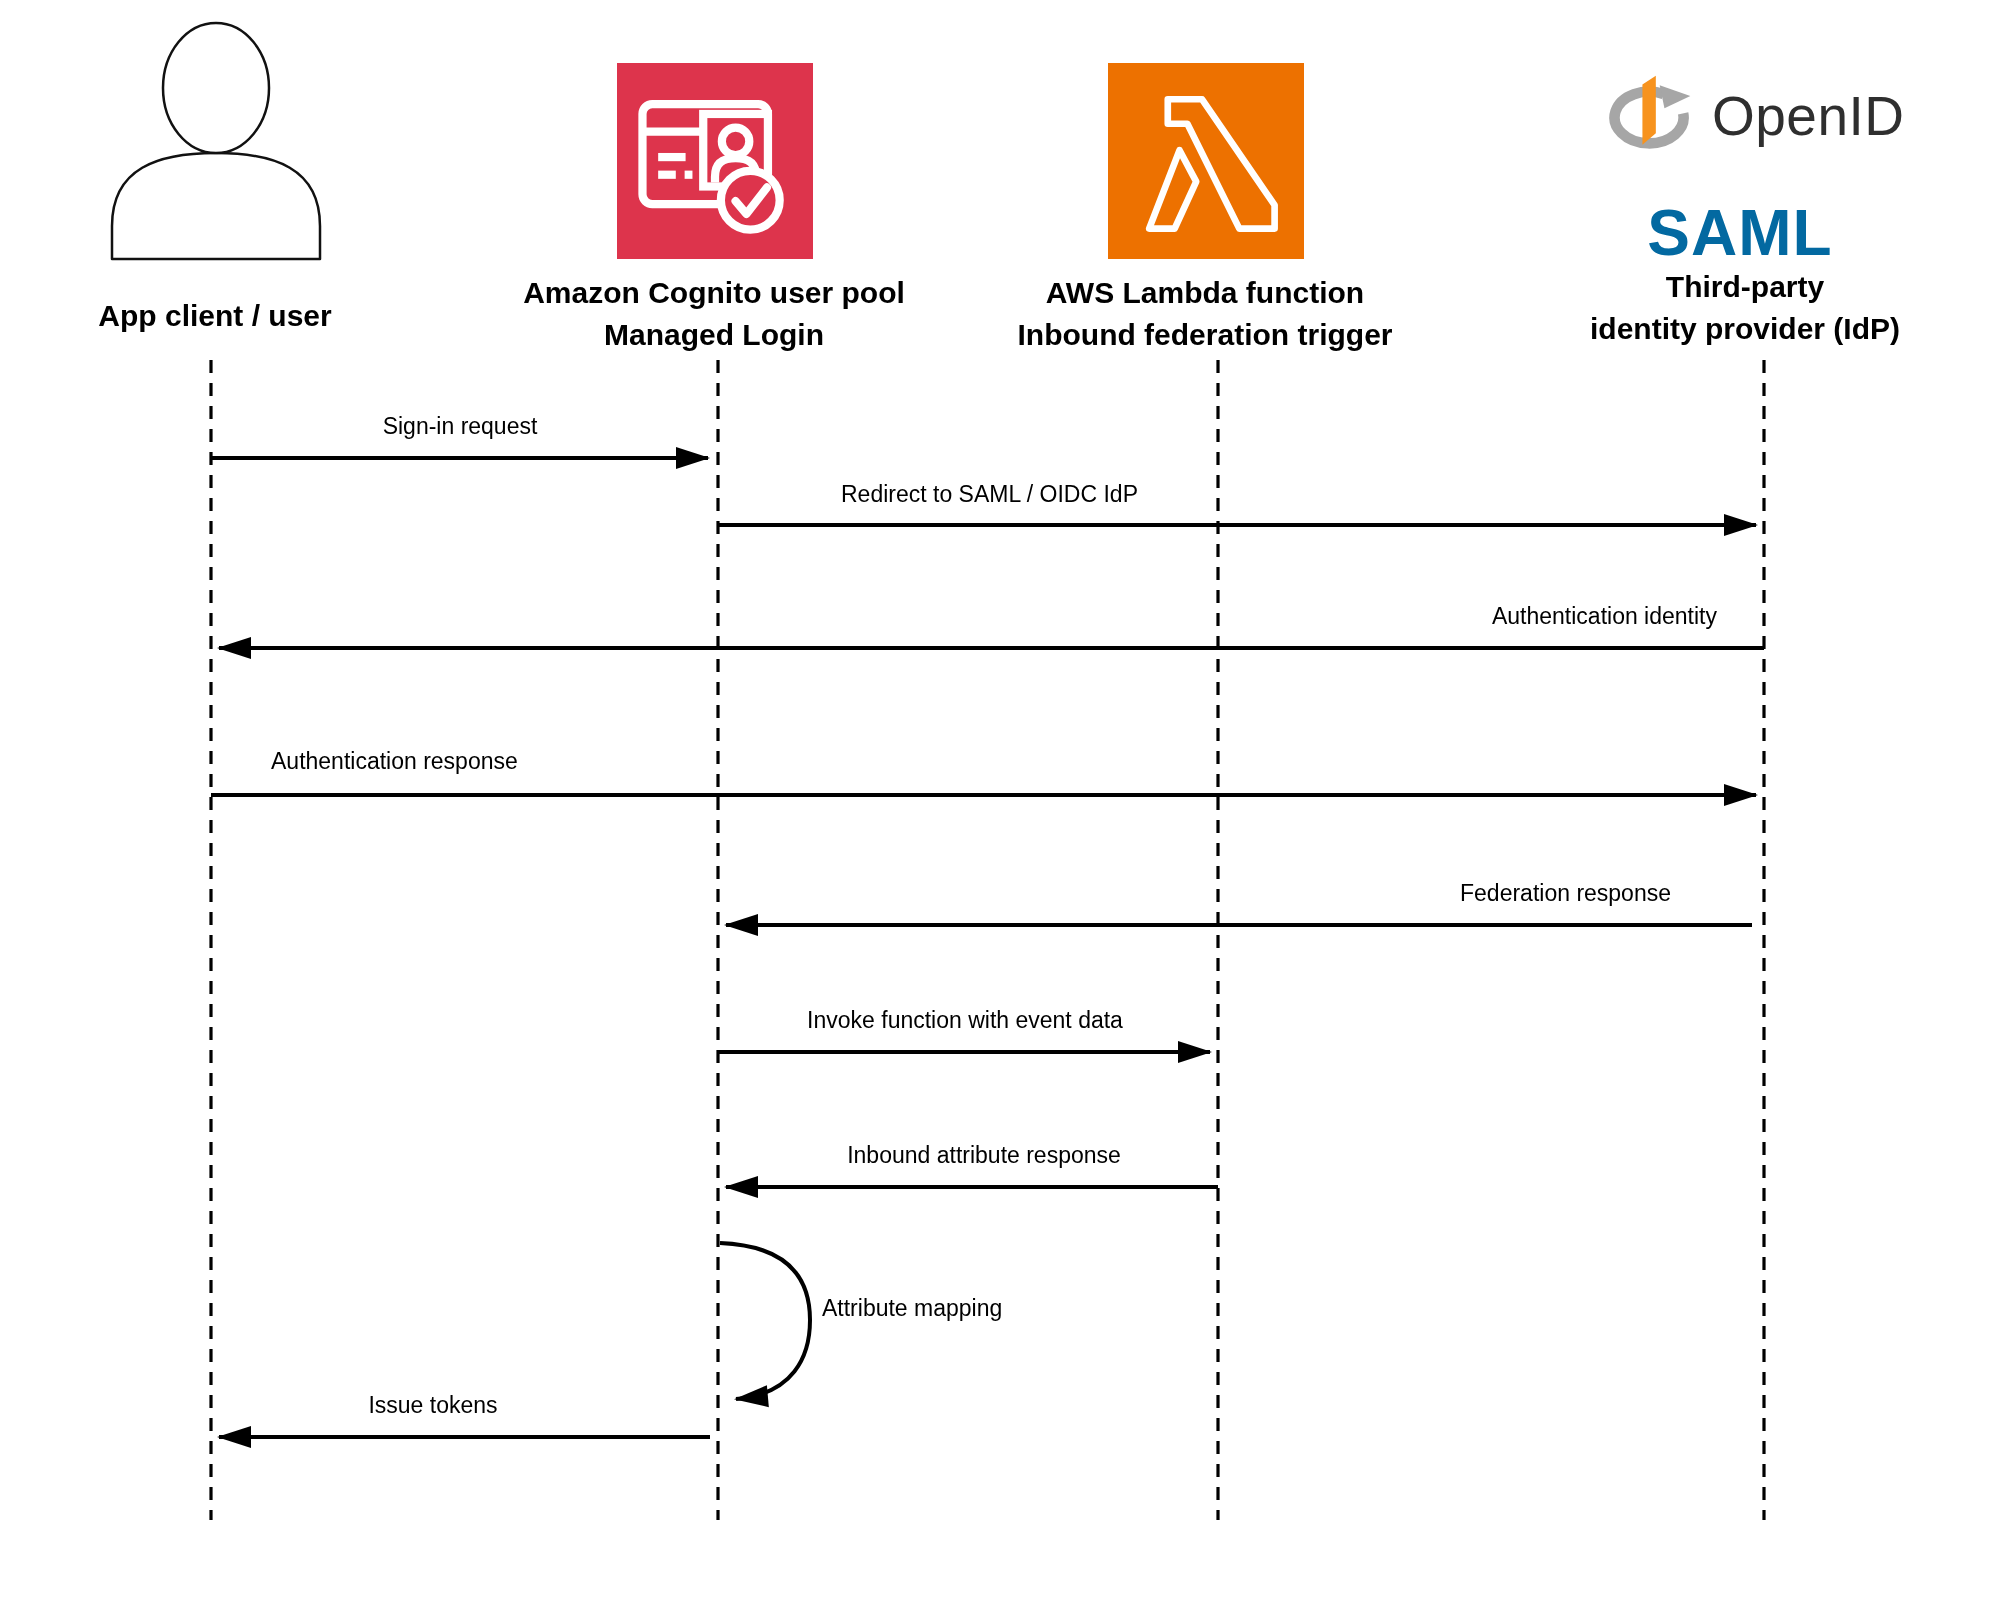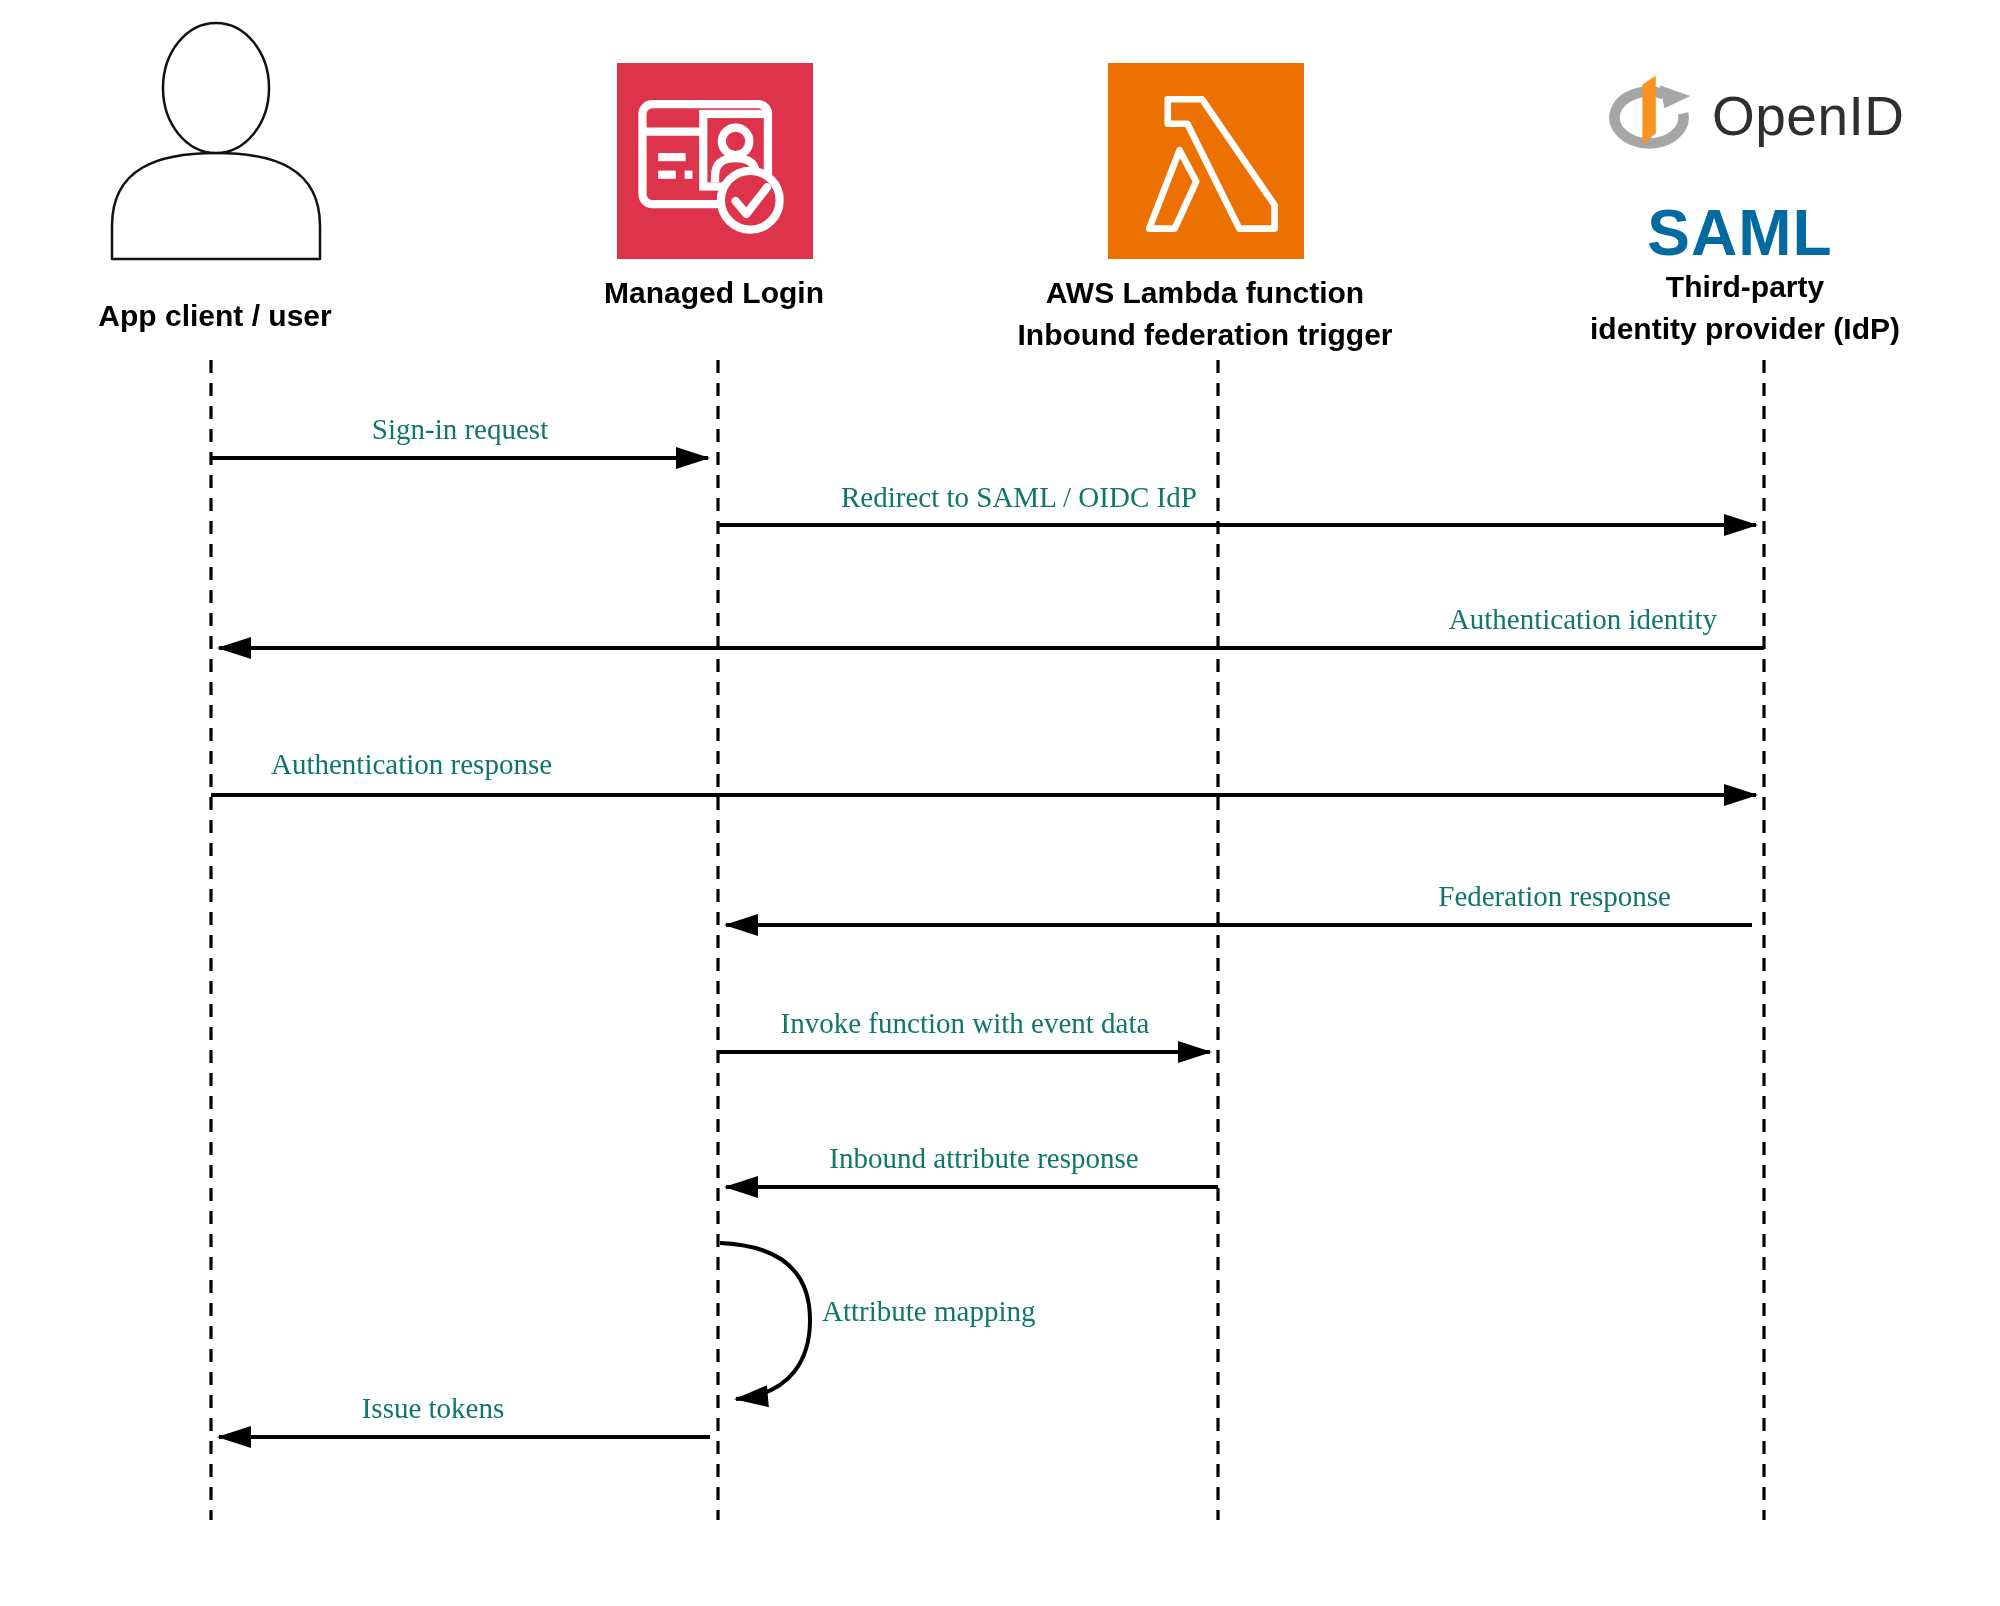--- a/index.html
+++ b/index.html
@@ -7,21 +7,21 @@
     position:relative; width:2000px; height:1606px; background:#ffffff;
     font-family:"Liberation Sans", sans-serif; overflow:hidden;
   }
   .abs { position:absolute; }
   
   .diagram-svg { position:absolute; left:0; top:0; width:2000px; height:1606px; }
   .lifeline { stroke:#000; stroke-width:3.2; stroke-dasharray:13 10; }
   .msg-line { stroke:#000; stroke-width:4; }
   .self-loop { stroke:#000; stroke-width:4; fill:none; }
   
-  .msg { position:absolute; font-size:29px; color:#0f766e; white-space:nowrap;font-family:Liberation Serif, serif; }
+  .msg { position:absolute; font-size:23px; color:#000000; white-space:nowrap; }
   .m1 { left:310px; top:413px; width:300px; text-align:center; }
   .m2 { left:841px; top:481px; }
   .m3 { right:283px; top:603px; }
   .m4 { left:271px; top:748px; }
   .m5 { right:329px; top:880px; }
   .m6 { left:715px; top:1007px; width:500px; text-align:center; }
   .m7 { left:734px; top:1142px; width:500px; text-align:center; }
   .m8 { left:822px; top:1295px; }
   .m9 { left:283px; top:1392px; width:300px; text-align:center; }
   
@@ -106,20 +106,21 @@
       <polygon points="38,14 52,5 52,65 38,77" fill="#F7931E"></polygon>
     </svg>
     <span class="openid-text">OpenID</span>
   </div>
   <div class="abs saml-text" style="color: #0369a1;">SAML</div>
 
   <div class="actor-label a1">
     <div>App client / user</div>
   </div>
   <div class="actor-label a2">
+    <div>Amazon Cognito user pool</div>
     <div>Managed Login</div>
   </div>
   <div class="actor-label a3">
     <div>AWS Lambda function</div>
     <div>Inbound federation trigger</div>
   </div>
   <div class="actor-label a4">
     <div>Third-party</div>
     <div>identity provider (IdP)</div>
   </div>

